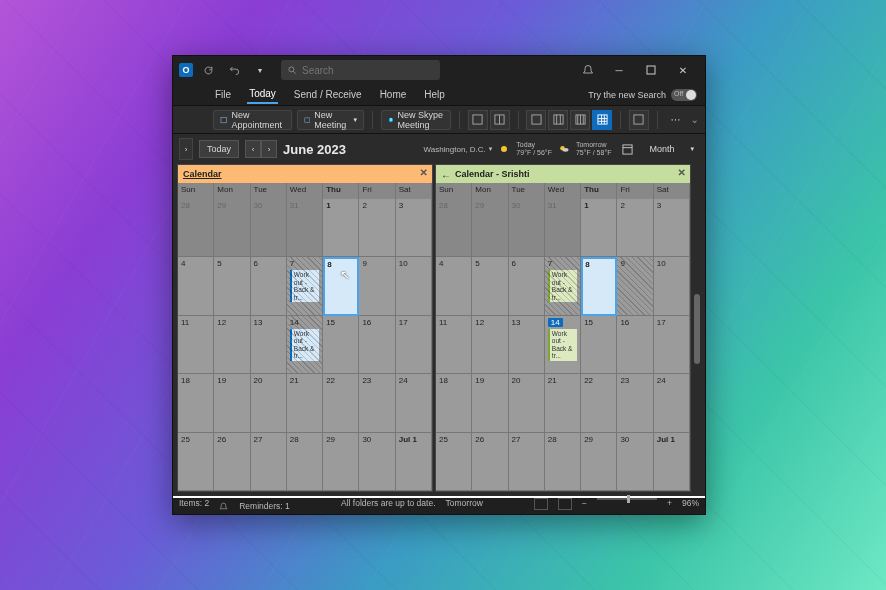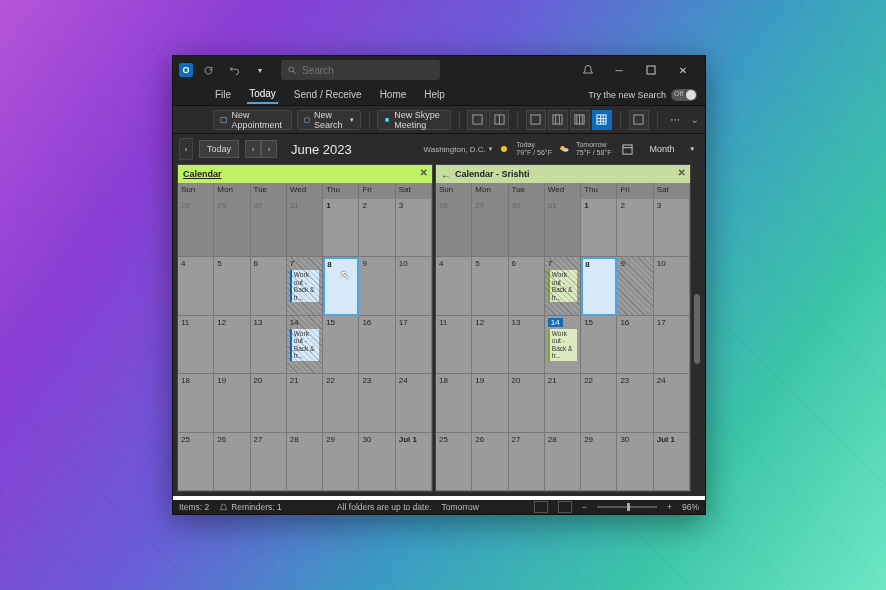--- a/index.html
+++ b/index.html
@@ -45,58 +45,58 @@
 .ribbon .caret { width: 14px; display: flex; align-items: center; justify-content: center; cursor: pointer; color: #999; margin-left: auto; }
 
 .body { display: flex; flex: 1; overflow: hidden; position: relative; }
 
 .content { flex: 1; display: flex; flex-direction: column; background: #2b2b2b; }
 .toolbar2 { display: flex; align-items: center; height: 30px; padding: 2px 6px; gap: 6px; }
 .expand-btn { width: 14px; height: 22px; background: #333; border: 1px solid #444; display: flex; align-items: center; justify-content: center; cursor: pointer; font-size: 8px; }
 .today-btn { height: 18px; padding: 0 7px; background: #3d3d3d; border: 1px solid #555; font-size: 9px; cursor: pointer; display: flex; align-items: center; }
 .nav-arrows { display: flex; }
 .nav-arrows .arr { width: 16px; height: 18px; background: #3d3d3d; border: 1px solid #555; display: flex; align-items: center; justify-content: center; cursor: pointer; font-size: 8px; }
-.month-title { font-size: 13px; font-weight: 400; margin-left: 8px; color: #e8e8e8; }
+.month-title { font-size: 13px; font-weight: 700; margin-left: 0; color: #e8e8e8; }
 .toolbar2 .spacer { flex: 1; }
 .location { font-size: 8px; color: #bbb; display: flex; align-items: center; gap: 3px; cursor: pointer; }
 .weather { display: flex; gap: 6px; align-items: center; font-size: 7px; color: #bbb; }
 .weather .wday { display: flex; flex-direction: column; line-height: 1.1; }
 .weather .wico { width: 12px; height: 12px; }
 .view-sel { display: flex; align-items: center; gap: 16px; font-size: 9px; cursor: pointer; padding: 2px 4px; border: 1px solid transparent; }
 
 .calendars { flex: 1; display: flex; gap: 2px; padding: 0 4px 4px 4px; overflow: hidden; }
 .cal { flex: 1; display: flex; flex-direction: column; border: 1px solid #444; background: #969696; color: #222; }
 .cal-header { height: 18px; display: flex; align-items: center; padding: 0 5px; font-size: 9px; font-weight: 600; position: relative; }
-.cal-header.blue { background: #bef264; text-decoration: underline; }
+.cal-header.blue { background: #fdba74; text-decoration: underline; }
 .cal-header.green { background: #c5dea0; }
 .cal-header .back { margin-right: 4px; cursor: pointer; font-size: 10px; }
 .cal-header .close { position: absolute; right: 4px; top: 2px; font-size: 10px; cursor: pointer; color: #555; }
 .dow { display: flex; height: 16px; background: #888; }
 .dow > div { flex: 1; font-size: 8px; padding: 2px 3px; border-right: 1px solid #777; color: #222; }
-.dow > div.bold { font-weight: 400; }
+.dow > div.bold { font-weight: 700; }
 .grid { flex: 1; display: grid; grid-template-columns: repeat(7, 1fr); grid-template-rows: repeat(5, 1fr); }
 .cell { border-right: 1px solid #777; border-bottom: 1px solid #777; padding: 2px 3px; font-size: 8px; position: relative; background: #9b9b9b; overflow: hidden; }
 .cell.other { background: #888; color: #666; }
 .cell.bold { font-weight: 700; }
 .cell.today-blue { background: #d6e9f8; border: 2px solid #4da3e8; padding: 1px 2px; }
 .cell .num { display: block; }
 .cell.sel-blue .num { background: #0f6cbd; color: #fff; padding: 0 3px; display: inline-block; border-radius: 1px; }
 .event { margin-top: 2px; font-size: 6.5px; line-height: 1.15; padding: 1px 2px; border-left: 2px solid; background: #ddd; }
 .event.blue { border-color: #0f6cbd; background: #d6e9f8; color: #333; }
 .event.green { border-color: #7ba82d; background: #dce9c1; color: #333; }
 .cell.hatched::before {
   content: ""; position: absolute; inset: 0;
   background: repeating-linear-gradient(45deg, transparent 0 3px, rgba(0,0,0,.18) 3px 4px);
   pointer-events: none;
 }
 
 .scrollbar-v { width: 8px; background: #2b2b2b; display: flex; align-items: flex-start; }
 .scrollbar-v .thumb { width: 6px; height: 70px; margin: 130px 1px 0; background: #666; border-radius: 3px; }
 
-.statusbar { height: 18px; background: #1f1f1f; display: flex; align-items: center; padding: 0 6px; gap: 10px; font-size: 8.5px; color: #bbb; border-top: 4px solid #ffffff; }
+.statusbar { height: 18px; background: #1f1f1f; display: flex; padding: 0 6px; gap: 10px; font-size: 8.5px; color: #bbb; border-top: 2px solid #ffffff; }
 .statusbar .spacer { flex: 1; }
 .statusbar .sbtn { width: 14px; height: 12px; border: 1px solid #555; cursor: pointer; }
 .zoom-slider { width: 60px; height: 2px; background: #555; position: relative; }
 .zoom-slider::after { content: ""; position: absolute; left: 30px; top: -3px; width: 3px; height: 8px; background: #aaa; }
 
 .cursor { position: absolute; left: 340px; top: 268px; font-size: 12px; color: #fff; pointer-events: none; text-shadow: 0 0 2px #000; }
 
 svg { display: block; }
 </style>
 </head>
@@ -166,21 +166,21 @@
     <div class="rbtn">
       <svg class="ico" viewBox="0 0 16 16">
           <rect x="2" y="3" width="12" height="11" fill="none" stroke="#9cf"></rect>
         </svg>
       <span>New Appointment</span>
     </div>
     <div class="rbtn">
       <svg class="ico" viewBox="0 0 16 16">
           <rect x="2" y="3" width="12" height="11" fill="none" stroke="#9cf"></rect>
         </svg>
-      <span>New Search</span>
+      <span>New Meeting</span>
       <span style="font-size:7px;">▾</span>
     </div>
     <div class="ribbon-sep"></div>
     <div class="rbtn">
       <svg class="ico" viewBox="0 0 16 16">
           <circle cx="8" cy="8" r="6" fill="#00aff0"></circle>
           <text x="8" y="11" text-anchor="middle" font-size="8" fill="#fff" font-weight="bold">S</text>
         </svg>
       <span>New Skype Meeting</span>
     </div>
@@ -535,21 +535,21 @@
           </div>
         </div>
         <div class="scrollbar-v">
           <div class="thumb"></div>
         </div>
       </div>
   </div>
 
   <div class="statusbar">
     <span>Items: 2</span>
-    <span style="display:flex;align-items:center;gap:3px;">
+    <span style="display:flex;align-items:center;gap:11px;">
       <svg width="9" height="9" viewBox="0 0 16 16">
           <path d="M8 2a4 4 0 0 0-4 4v3l-2 3h12l-2-3V6a4 4 0 0 0-4-4z" fill="none" stroke="currentColor"></path>
         </svg>
       <span>Reminders: 1</span>
     </span>
     <div class="spacer"></div>
     <span>All folders are up to date.</span>
     <span>Tomorrow</span>
     <div class="spacer"></div>
     <div class="sbtn"></div>

